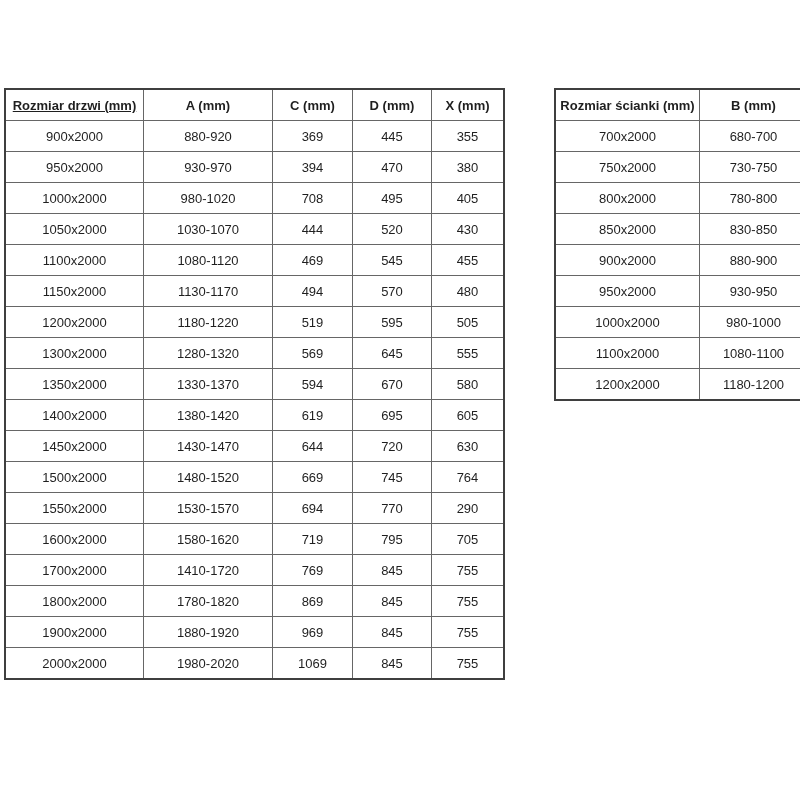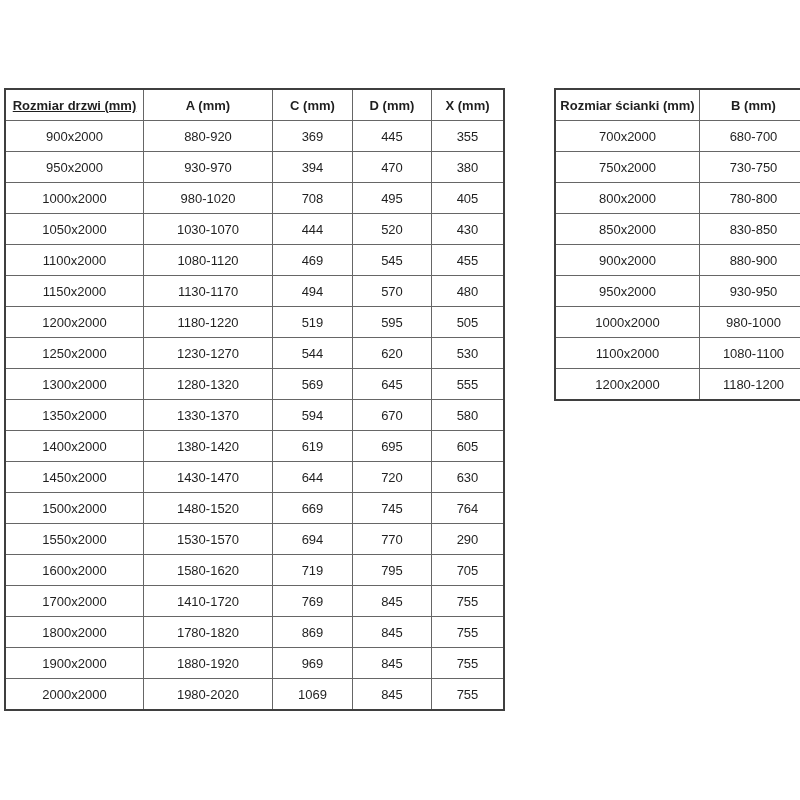--- a/index.html
+++ b/index.html
@@ -105,27 +105,20 @@
           <td>480</td>
         </tr>
         <tr>
           <td>1200x2000</td>
           <td>1180-1220</td>
           <td>519</td>
           <td>595</td>
           <td>505</td>
         </tr>
         <tr>
-          <td>1250x2000</td>
-          <td>1230-1270</td>
-          <td>544</td>
-          <td>620</td>
-          <td>530</td>
-        </tr>
-        <tr>
           <td>1300x2000</td>
           <td>1280-1320</td>
           <td>569</td>
           <td>645</td>
           <td>555</td>
         </tr>
         <tr>
           <td>1350x2000</td>
           <td>1330-1370</td>
           <td>594</td>

